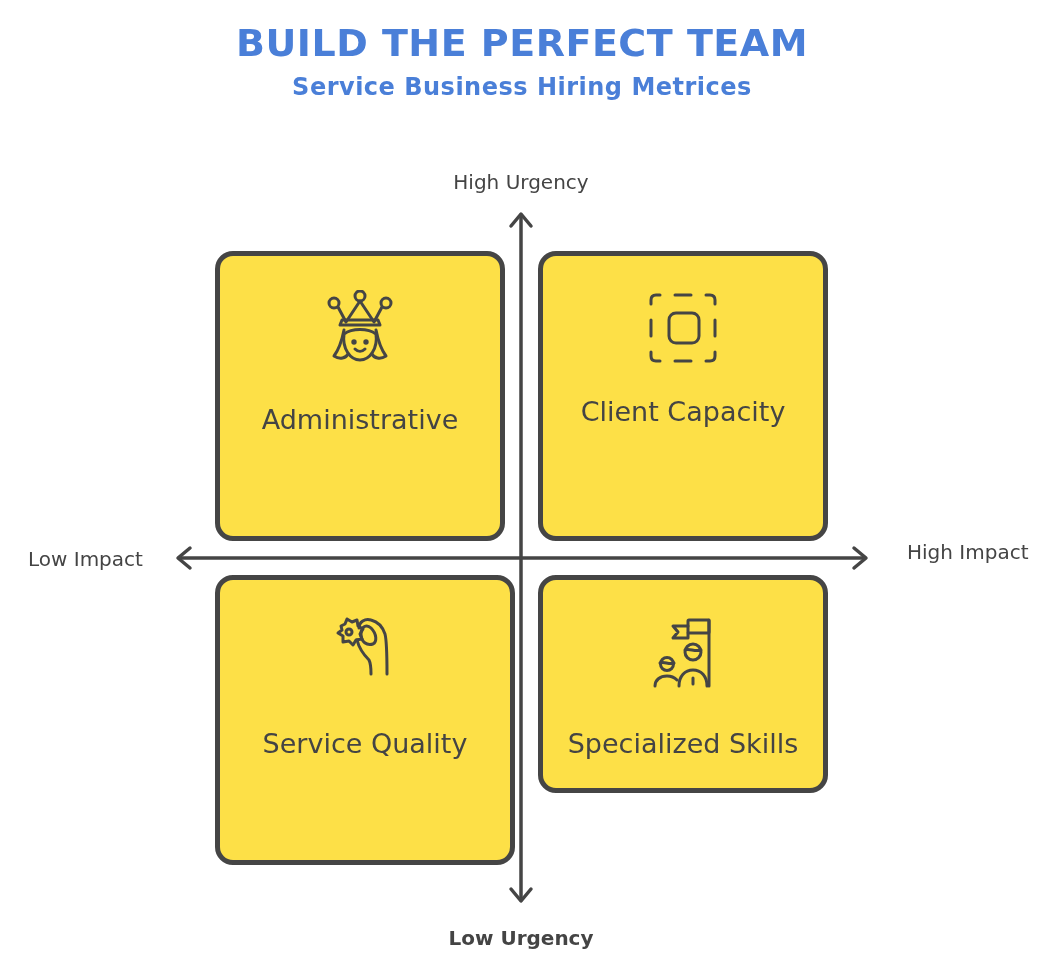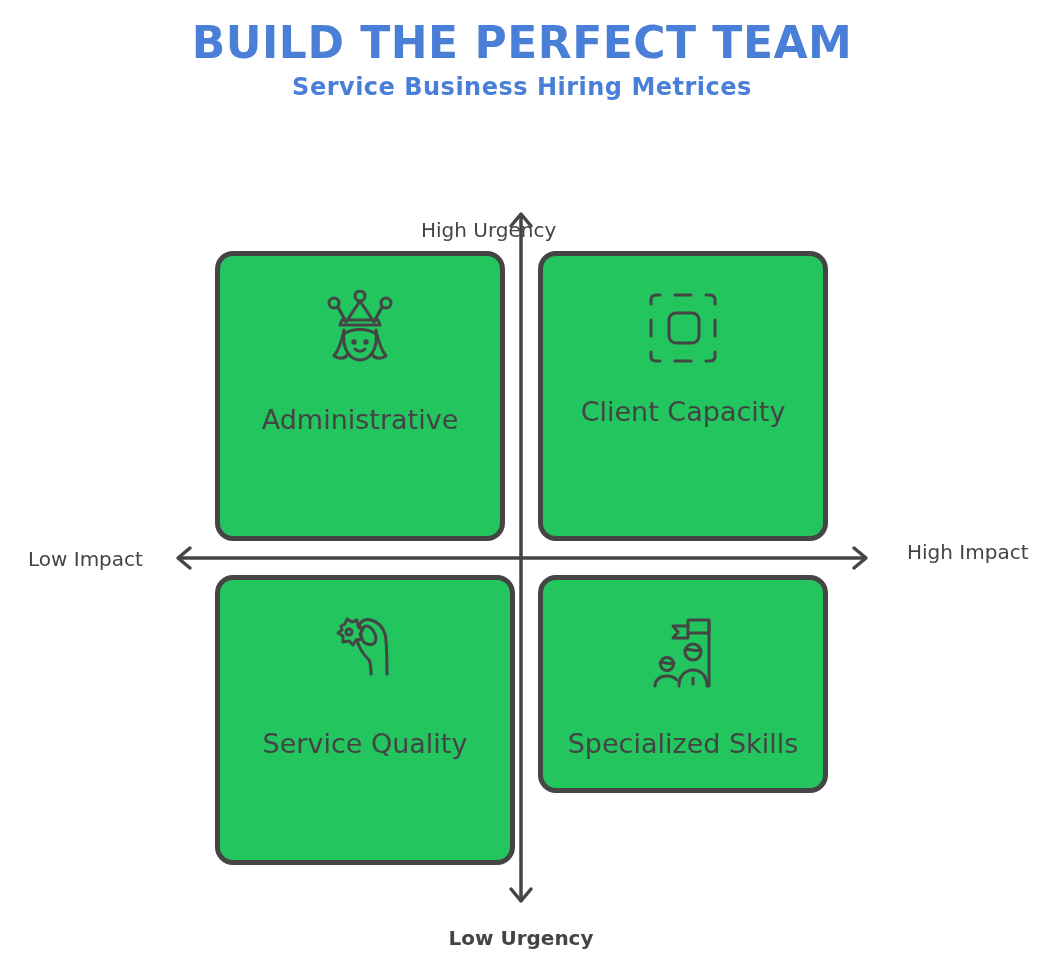--- a/index.html
+++ b/index.html
@@ -20,56 +20,56 @@
       left: 0;
       width: 1044px;
       text-align: center;
       font-family: "DejaVu Sans", sans-serif;
       font-weight: bold;
       color: #4a7fd8;
       letter-spacing: 0.5px;
     }
     .title-line1 {
       top: 22px;
-      font-size: 44px;
+      font-size: 38px;
       line-height: 42px;
     }
     .title-line2 {
       top: 66px;
       font-size: 24px;
       line-height: 42px;
     }
     .axis-label {
       position: absolute;
       font-family: "DejaVu Sans", sans-serif;
       font-size: 20px;
       color: #444444;
       white-space: nowrap;
       line-height: 24px;
     }
-    .label-top { left: 421px; width: 200px; top: 170px; margin-top: 48px; }
+    .label-top { left: 421px; width: 200px; text-align: center; top: 170px; }
     .label-bottom { left: 421px; width: 200px; text-align: center; top: 926px; font-weight: bold; }
     .label-left { left: 28px; top: 547px; }
     .label-right { left: 885px; top: 540px; margin-left: 22px; }
 
     .axes-svg {
       position: absolute;
       left: 0;
       top: 0;
       width: 1044px;
       height: 972px;
       pointer-events: none;
     }
 
     .quad {
       position: absolute;
       box-sizing: border-box;
       border: 5px solid #454545;
       border-radius: 18px;
-      background: #22c55e;
+      background: #fde047;
     }
     .quad .icon {
       position: absolute;
       left: 50%;
       transform: translateX(-50%);
       top: 34px;
       width: 76px;
       height: 76px;
     }
     .quad .quad-label {

